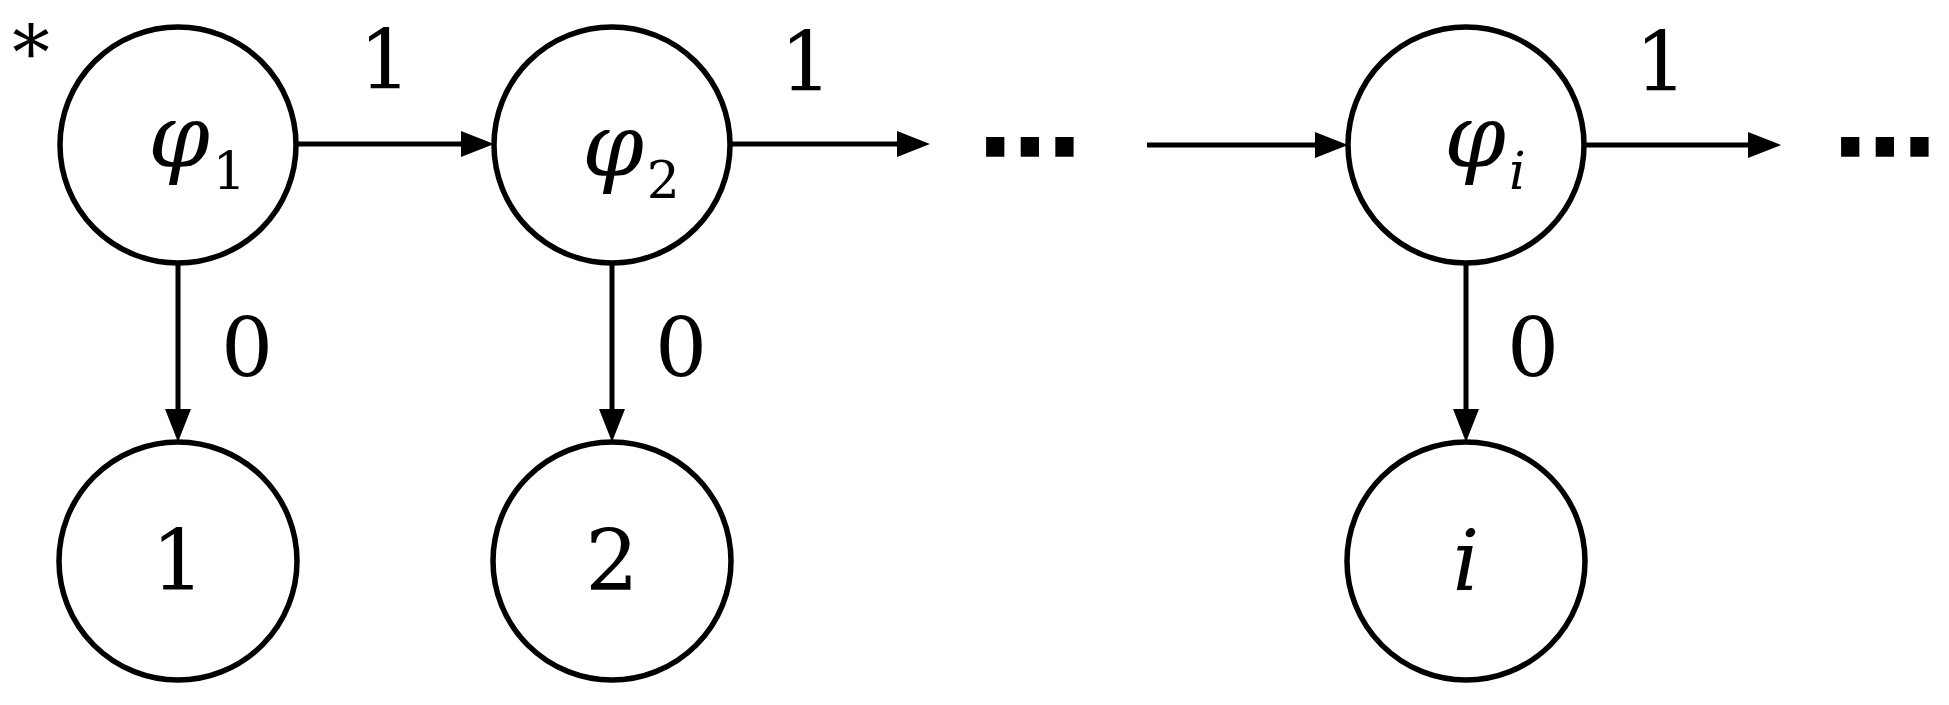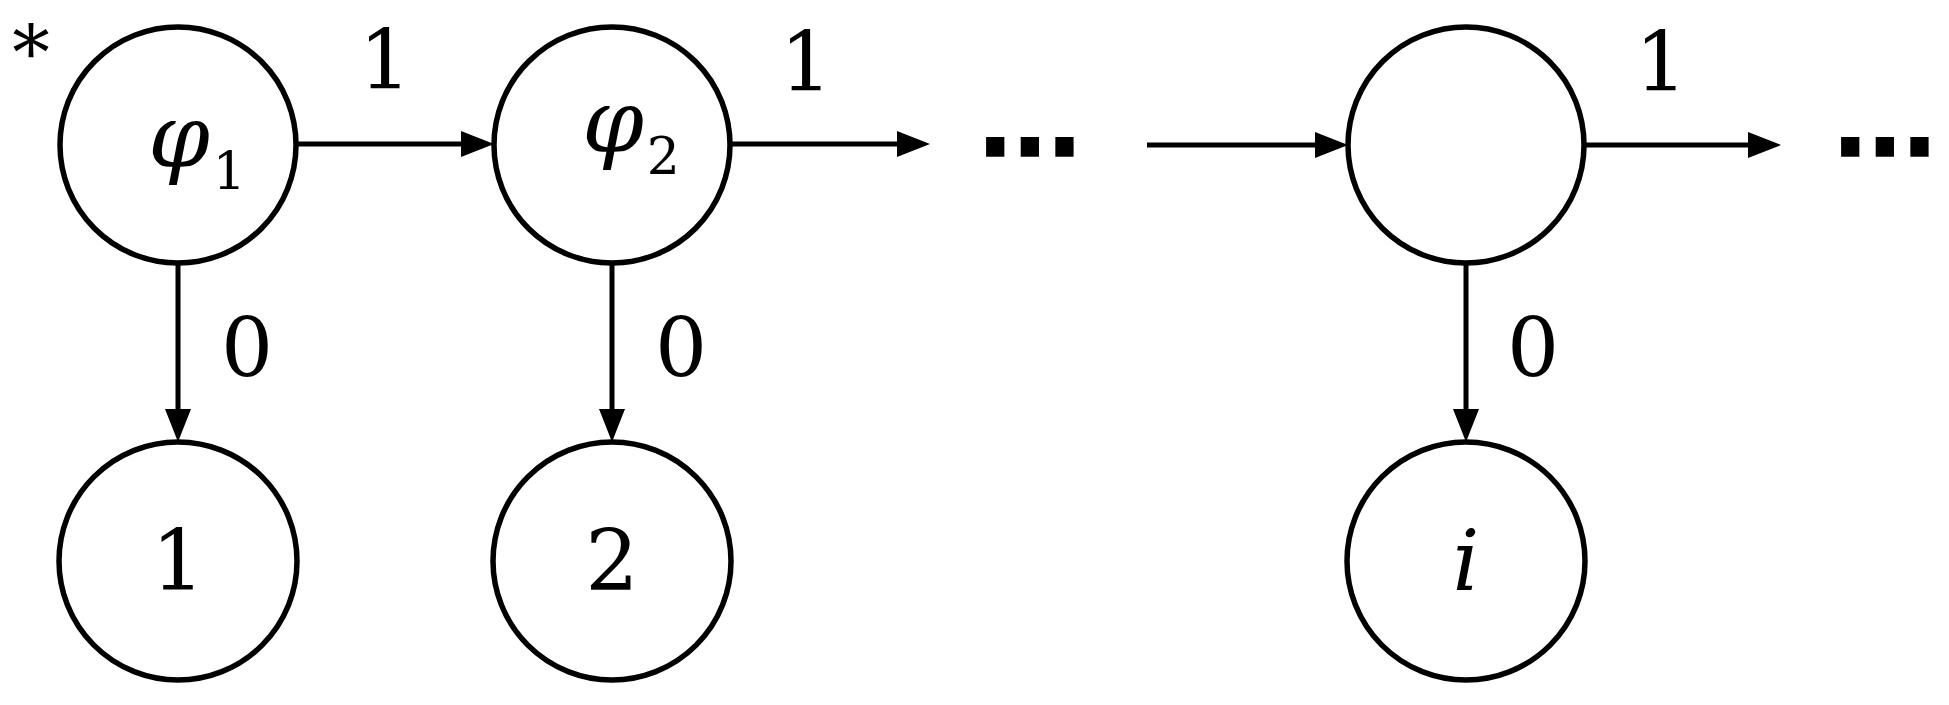--- a/index.html
+++ b/index.html
@@ -83,22 +83,25 @@
       <line x1="1466" y1="264" x2="1466" y2="412" stroke="#000000" stroke-width="5"></line>
       <polygon points="1466,442 1453,409 1479,409" fill="#000000"></polygon>
     </g>
   </svg>
 
   <div class="abs start-marker" style="left:31px;top:16px;">*</div>
 
   <div class="node-box" style="left:60px;top:27px;">
     <span class="phi-label"><span>φ</span><sub>1</sub></span>
   </div>
-  <div class="node-box" style="left:494px;top:12px;align-items:center;">
+  <div class="node-box" style="left:494px;top:36px;align-items:center;">
     <span class="phi-label"><span>φ</span><sub>2</sub></span>
+  </div>
+  <div class="node-box" style="left:1348px;top:27px;">
+    <span class="phi-label"><span>φ</span><sub class="it">i</sub></span>
   </div>
 
   <div class="node-box" style="left:60px;top:443px;">
     <span class="out-label">1</span>
   </div>
   <div class="node-box" style="left:494px;top:443px;">
     <span class="out-label">2</span>
   </div>
   <div class="node-box" style="left:1348px;top:443px;">
     <span class="out-label it">i</span>

